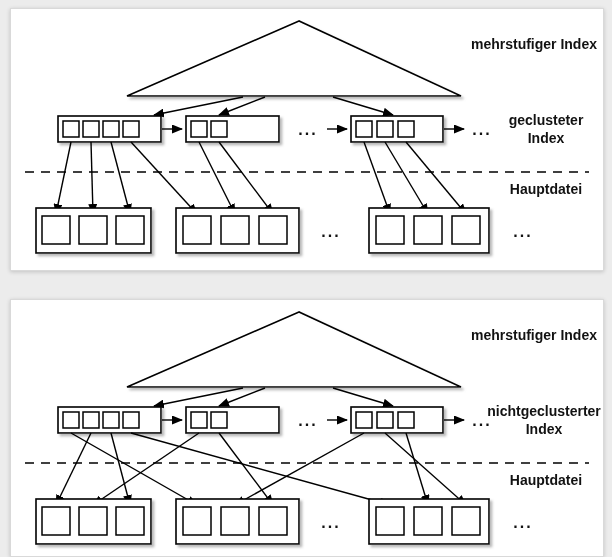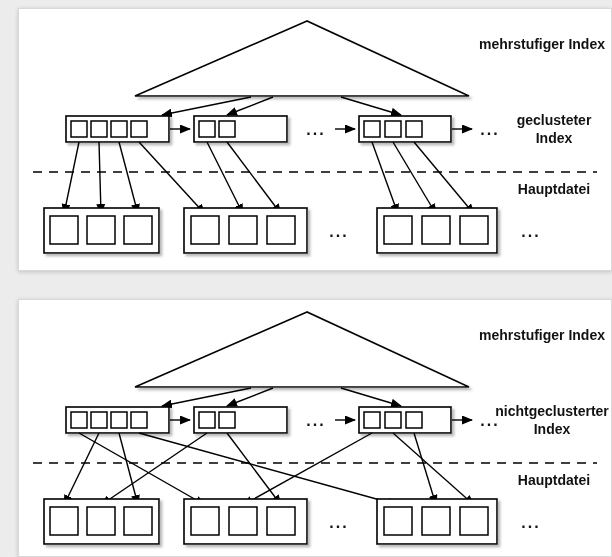--- a/index.html
+++ b/index.html
@@ -3,21 +3,21 @@
 <meta charset="utf-8">
 <style>
   html,body{margin:0;padding:0;}
   body{
     width:612px;height:557px;position:relative;
     background:#ececec;
     font-family:"Liberation Sans",sans-serif;
     overflow:hidden;
   }
   .panel{
-    position:absolute;left:18px;width:594px;
+    position:absolute;left:10px;width:594px;
     background:#ffffff;border:1px solid #d9d9d9;
     box-shadow:0 1px 4px rgba(0,0,0,0.18);
     box-sizing:border-box;
   }
   #panel-clustered{top:8px;height:263px;}
   #panel-nonclustered{top:299px;height:258px;}
   svg{display:block;}
   .shape{fill:#ffffff;stroke:#000000;stroke-width:1.6;}
   .cell{fill:#ffffff;stroke:#000000;stroke-width:1.5;}
   .arrow{stroke:#000000;stroke-width:1.4;fill:none;}

